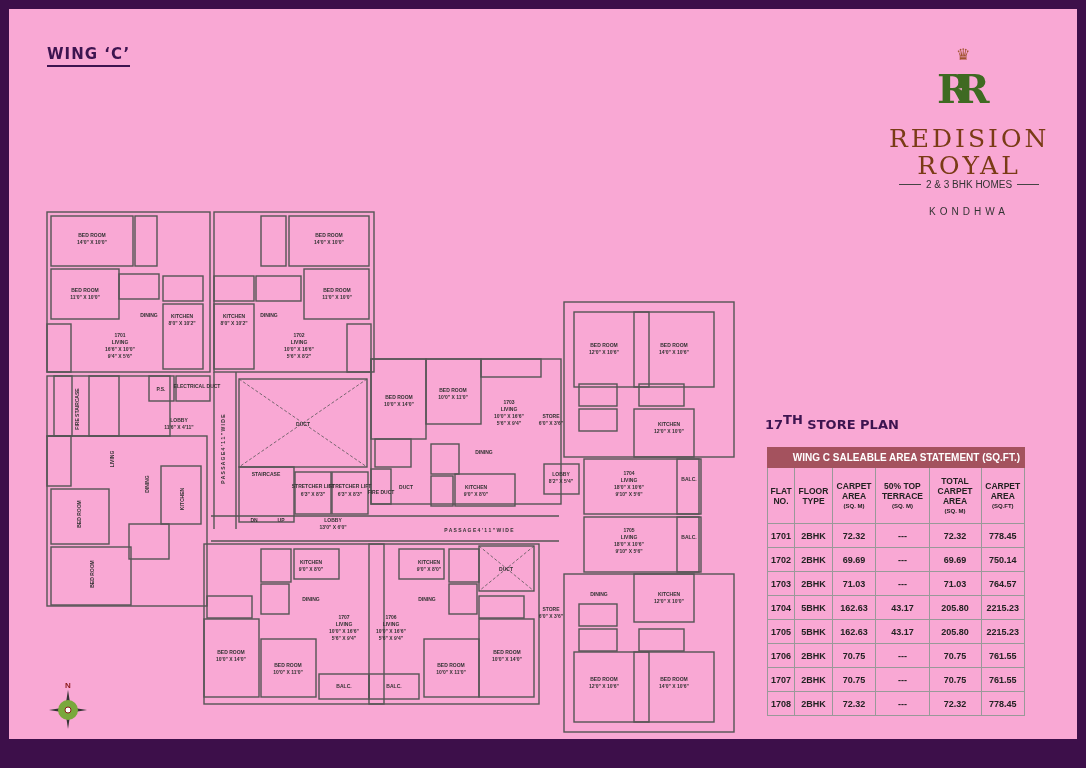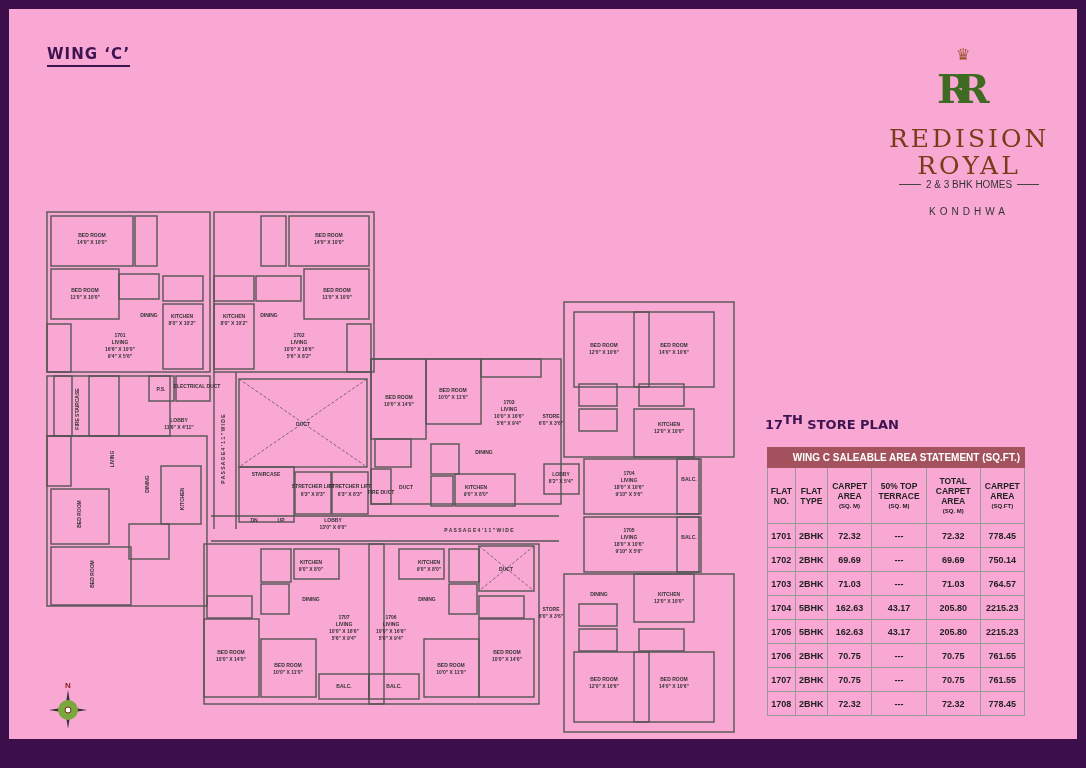--- a/index.html
+++ b/index.html
@@ -282,21 +282,21 @@
 
   <div class="floor-title"><span>17</span><sup>TH</sup><span> STORE PLAN</span></div>
 
   <table class="area-table">
     <thead>
       <tr>
         <th class="banner" colspan="6">WING C SALEABLE AREA STATEMENT (SQ.FT.)</th>
       </tr>
       <tr class="heads">
         <th><span>FLAT NO.</span></th>
-        <th><span>FLAT TYPE</span></th>
+        <th><span>FLOOR TYPE</span></th>
         <th><span>CARPET AREA</span><small>(SQ. M)</small></th>
         <th><span>50% TOP TERRACE</span><small>(SQ. M)</small></th>
         <th><span>TOTAL CARPET AREA</span><small>(SQ. M)</small></th>
         <th><span>CARPET AREA</span><small>(SQ.FT)</small></th>
       </tr>
     </thead>
     <tbody>
       <tr>
           <td>1701</td>
           <td>2BHK</td>

